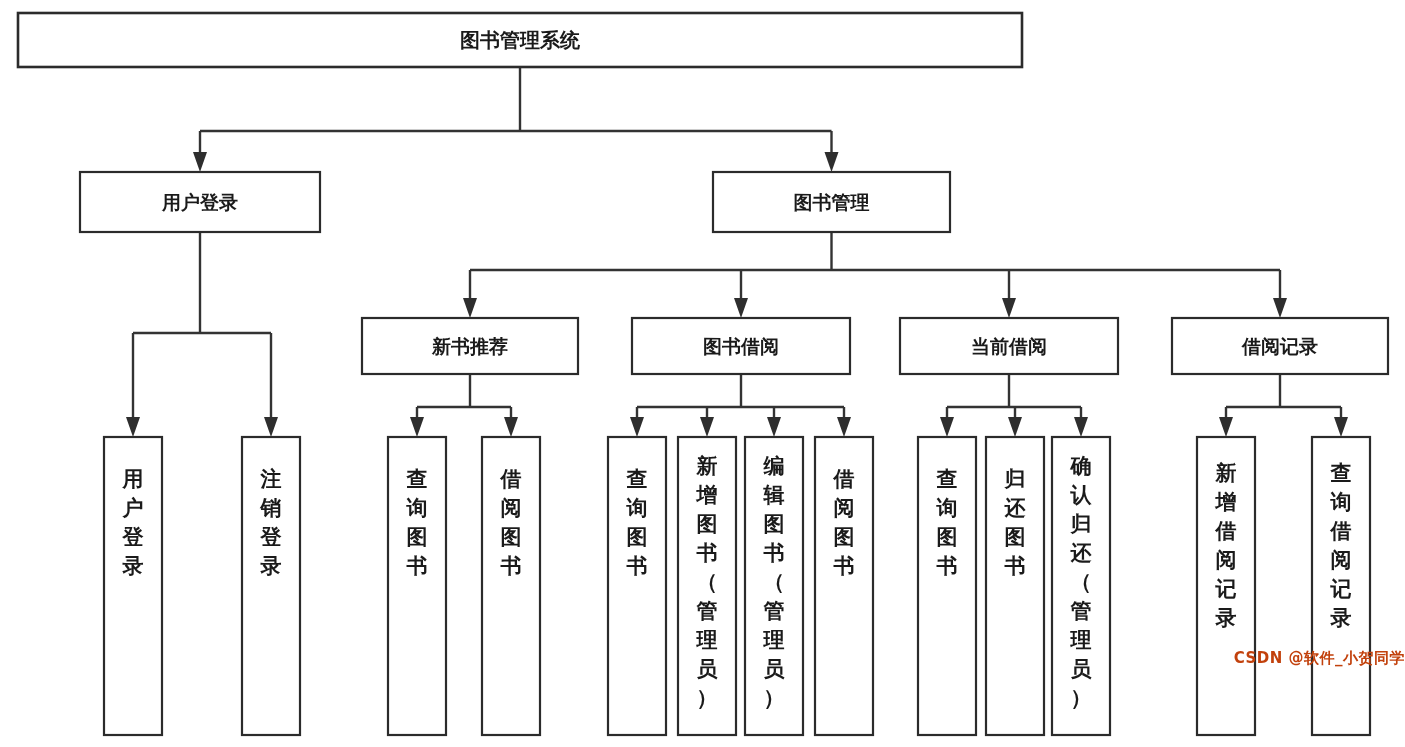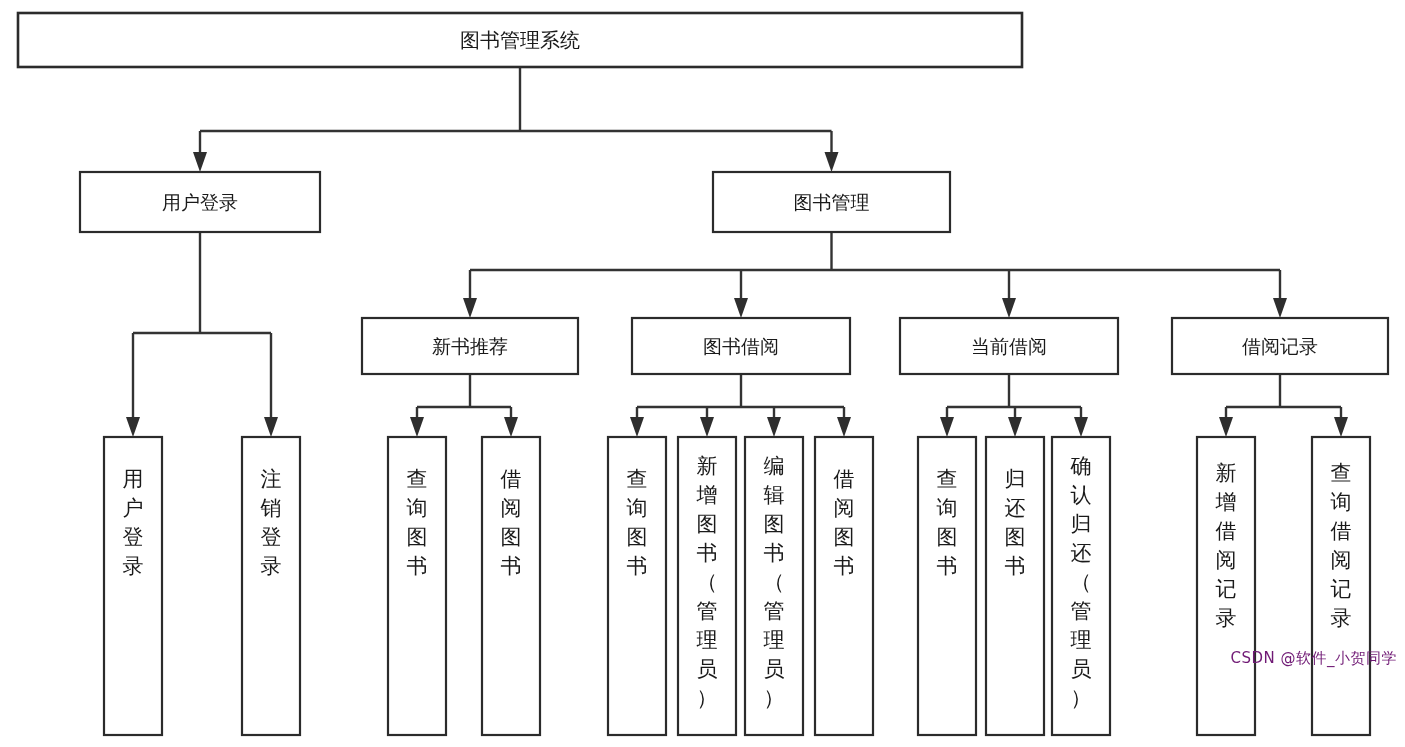--- a/index.html
+++ b/index.html
@@ -14,20 +14,21 @@
     position: relative;
     overflow: hidden;
     font-family: "DejaVu Sans", "Liberation Sans", sans-serif;
   }
   #diagram-root {
     position: absolute;
     left: 0;
     top: 0;
     width: 1405px;
     height: 672px;
+    font-weight: bold;
   }
   svg.diagram {
     display: block;
     width: 1405px;
     height: 747px;
     background: #ffffff;
   }
   .node-box {
     fill: #ffffff;
     stroke: #2b2b2b;
@@ -63,25 +64,25 @@
     dominant-baseline: middle;
   }
   .label-v {
     font-family: "DejaVu Sans", "Liberation Sans", sans-serif;
     font-size: 21px;
     fill: #1a1a1a;
     text-anchor: middle;
   }
   .watermark {
     position: absolute;
-    right: 8px;
+    right: 0;
     bottom: 4px;
     font-family: "DejaVu Sans", "Liberation Sans", sans-serif;
     font-size: 15px;
-    color: #701a75;
+    color: #c2410c;
     letter-spacing: 0.5px;
     white-space: nowrap;
     user-select: none;
   }
 </style>
 </head>
 <body>
 
 <div id="diagram-root">
   <svg class="diagram" viewBox="0 0 1405 747" xmlns="http://www.w3.org/2000/svg">

